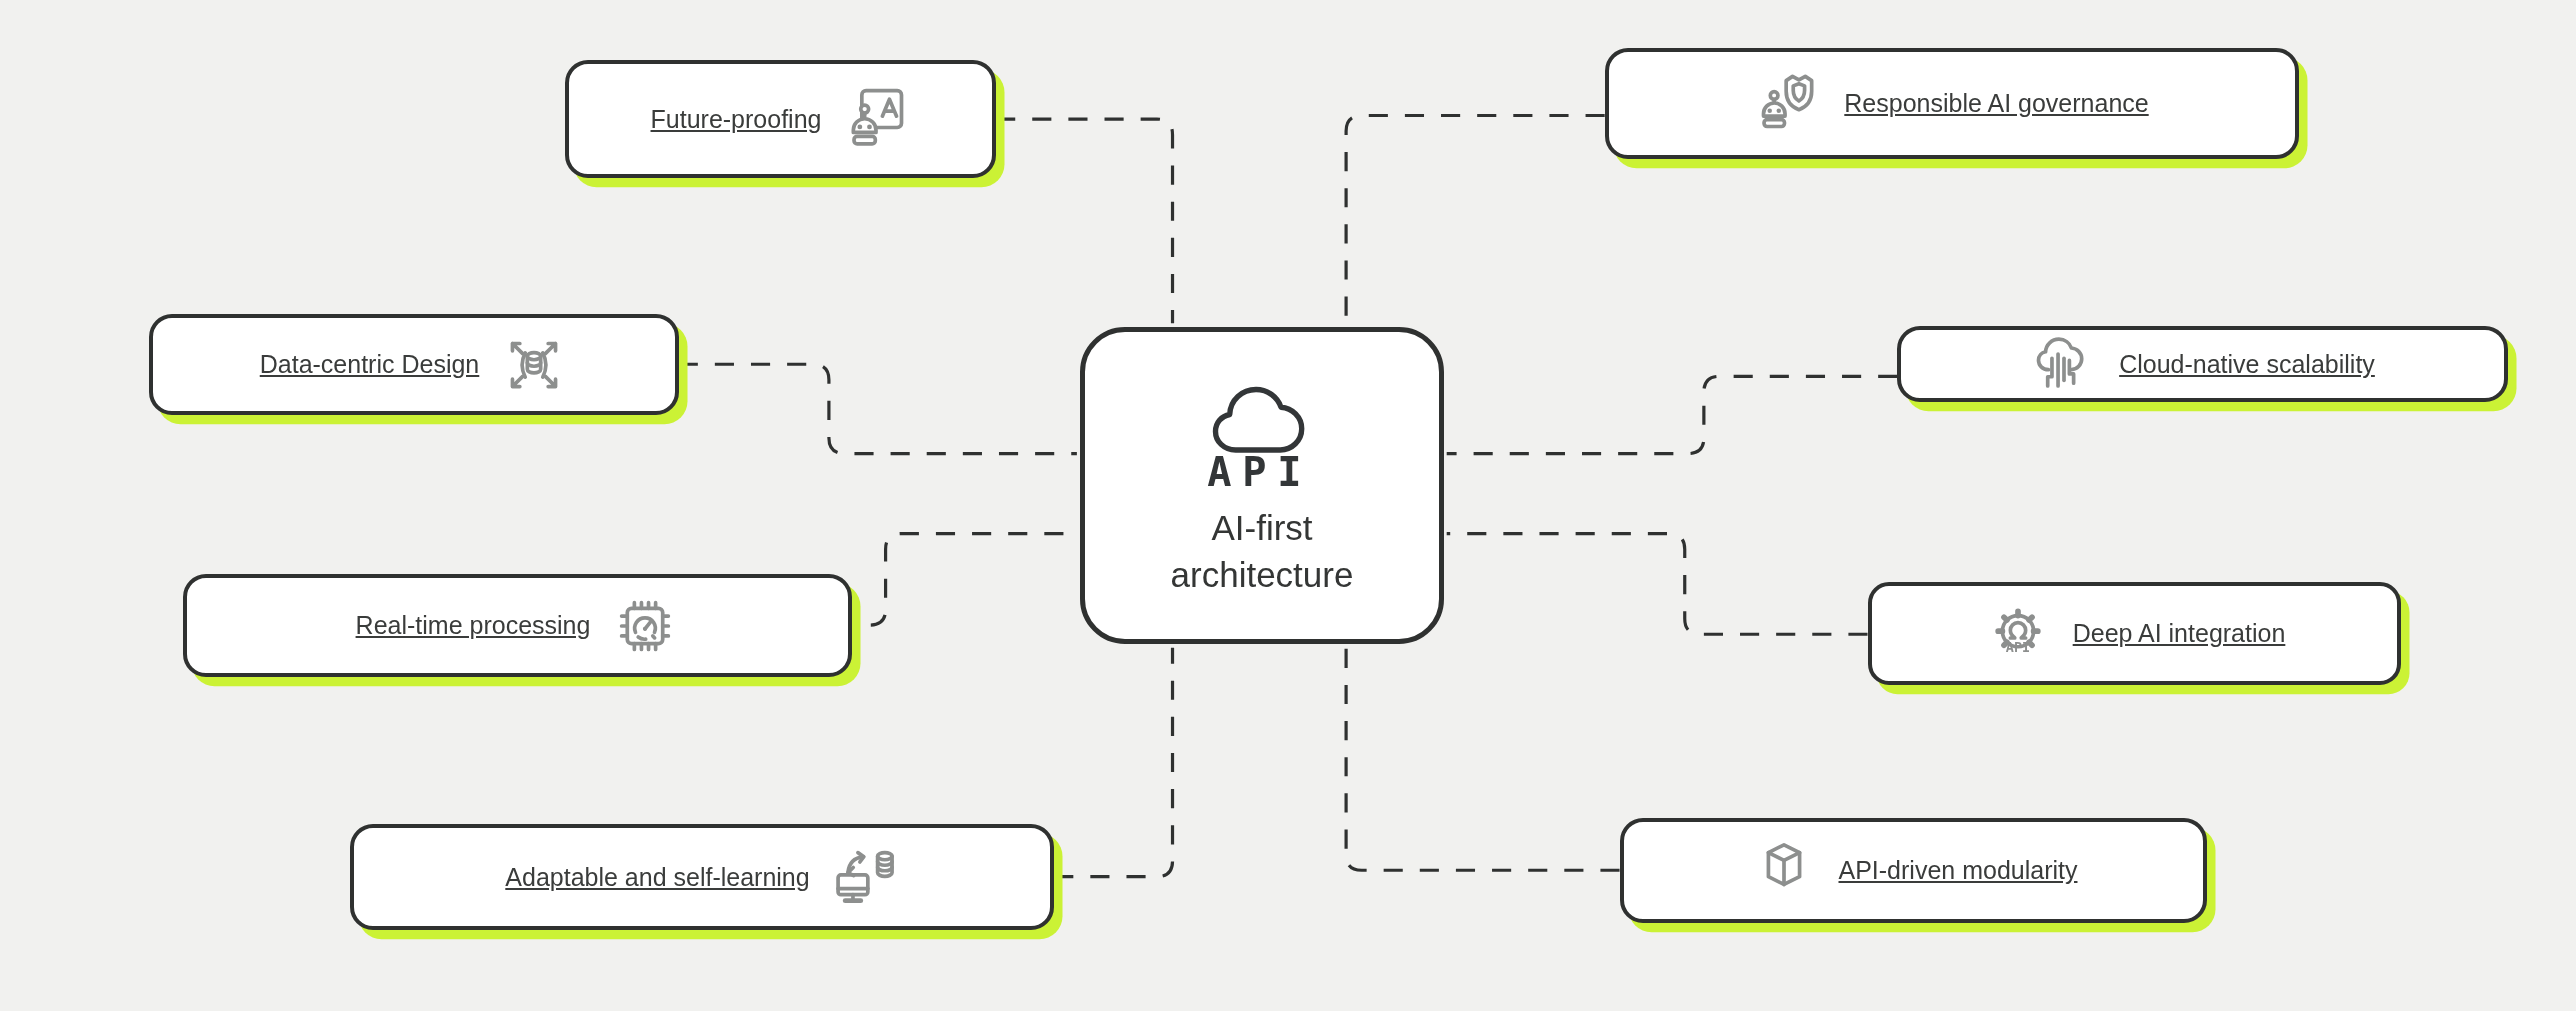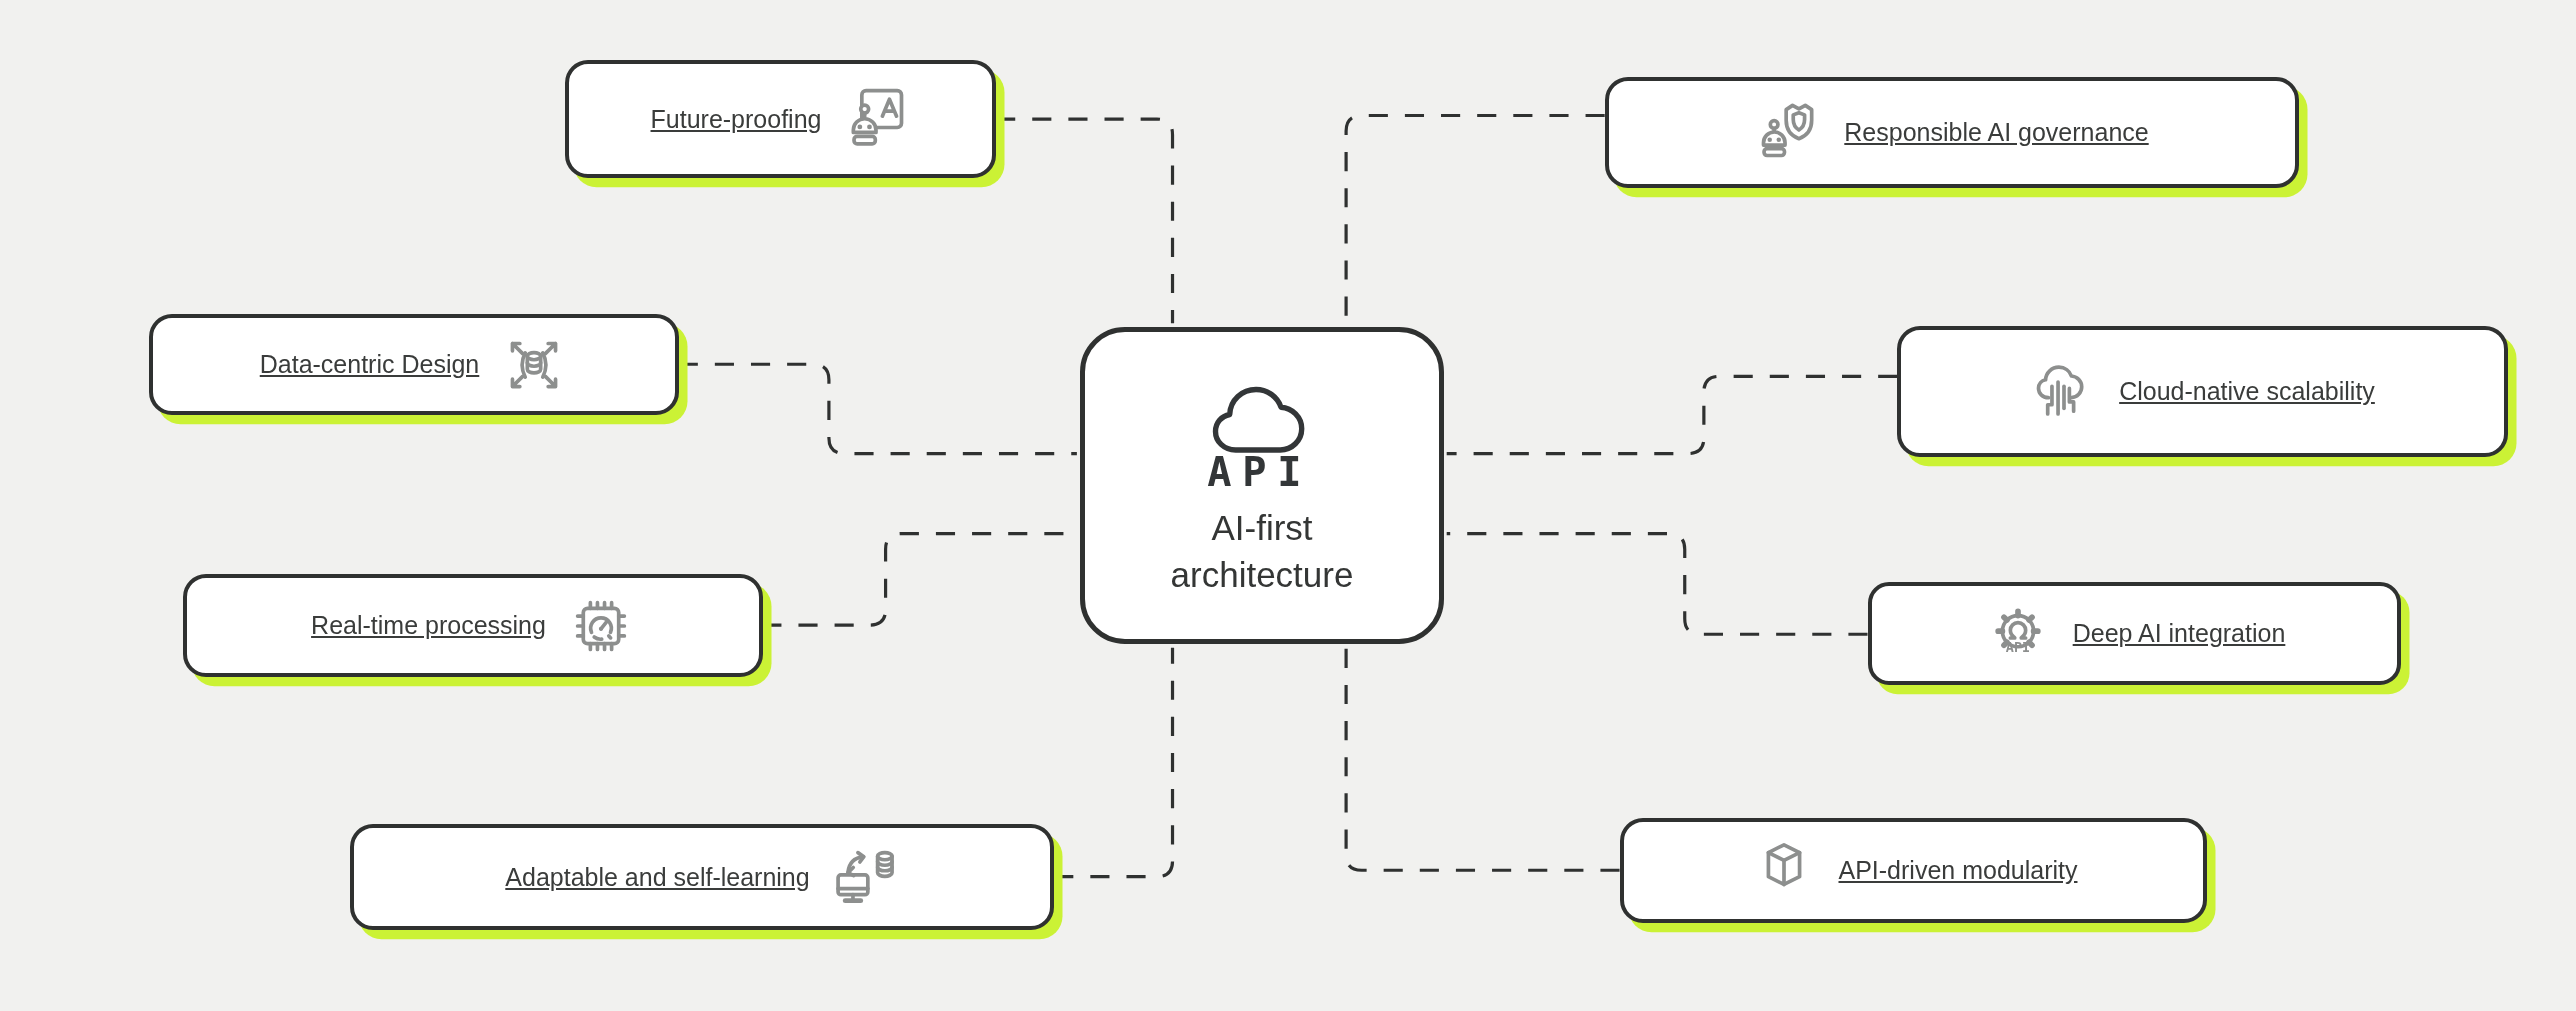--- a/index.html
+++ b/index.html
@@ -160,45 +160,45 @@
   </div>
 
 <div class="node icon-right" style="left: 565px; top: 60px; width: 431px; height: 118px;">
       <span class="label">Future-proofing</span>
       <span class="icon">
         <svg viewBox="0 0 96 96" width="68" height="68">
           <use href="#sym-robot-board"></use>
         </svg>
       </span>
     </div>
-    <div class="node icon-left" style="left: 1605px; top: 77px; width: 694px; height: 111px;">
+    <div class="node icon-left" style="left: 1605px; top: 48px; width: 694px; height: 111px;">
       <span class="label">Responsible AI governance</span>
       <span class="icon">
         <svg viewBox="0 0 96 96" width="68" height="68">
           <use href="#sym-robot-shield"></use>
         </svg>
       </span>
     </div>
     <div class="node icon-right" style="left: 149px; top: 314px; width: 530px; height: 101px; text-align: right;">
       <span class="label">Data-centric Design</span>
       <span class="icon">
         <svg viewBox="0 0 96 96" width="68" height="68">
           <use href="#sym-db-expand"></use>
         </svg>
       </span>
     </div>
-    <div class="node icon-left" style="left: 1897px; top: 326px; width: 611px; height: 131px;">
+    <div class="node icon-left" style="left: 1897px; top: 326px; width: 611px; height: 76px;">
       <span class="label">Cloud-native scalability</span>
       <span class="icon">
         <svg viewBox="0 0 96 96" width="68" height="68">
           <use href="#sym-cloud-circuit"></use>
         </svg>
       </span>
     </div>
-    <div class="node icon-right" style="left: 183px; top: 574px; width: 580px; height: 103px;">
+    <div class="node icon-right" style="left: 183px; top: 574px; width: 669px; height: 103px;">
       <span class="label">Real-time processing</span>
       <span class="icon">
         <svg viewBox="0 0 96 96" width="68" height="68">
           <use href="#sym-chip-gauge"></use>
         </svg>
       </span>
     </div>
     <div class="node icon-left" style="left: 1868px; top: 582px; width: 533px; height: 103px; border-radius: 21px;">
       <span class="label">Deep AI integration</span>
       <span class="icon">

